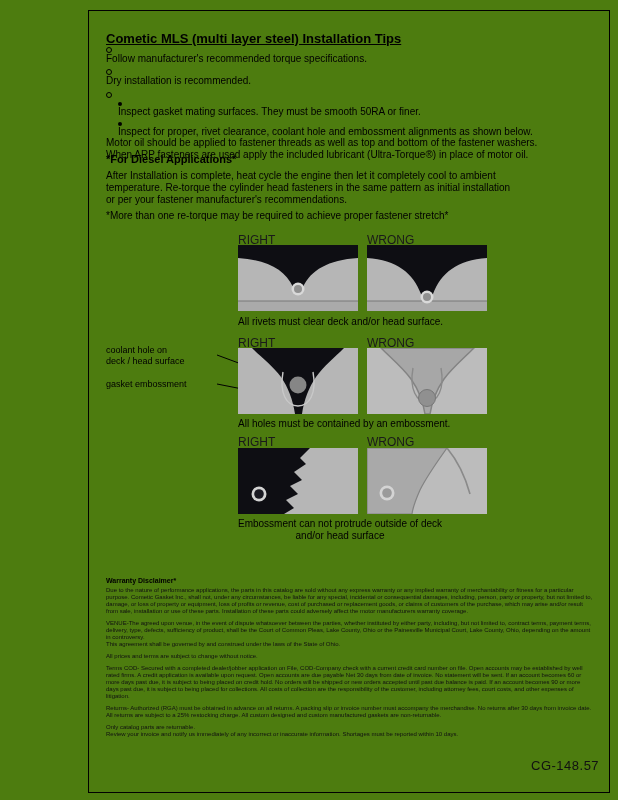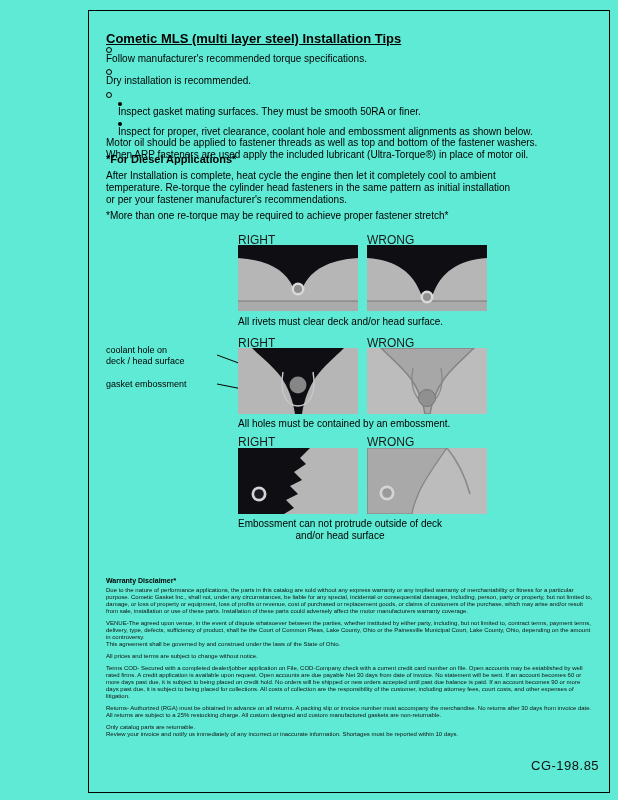--- a/index.html
+++ b/index.html
@@ -4,21 +4,21 @@
 <style>
   html, body { margin: 0; padding: 0; }
   body {
     width: 618px; height: 800px;
     background: #ffffff;
     font-family: "Liberation Sans", sans-serif;
     color: #000;
     position: relative;
     overflow: hidden;
   }
-  .page { position: absolute; inset: 0; background: #5eead4; }
+  .page { position: absolute; inset: 0; background: #4d7c0f; }
   .frame {
     position: absolute; left: 88px; top: 10px;
     width: 520px; height: 781px;
     border: 1px solid #000;
   }
   .abs { position: absolute; }
   .pre { white-space: pre-line; }
 
   .title {
     left: 17px; top: 11px;
@@ -158,16 +158,16 @@
       <p class="gap">Due to the nature of performance applications, the parts in this catalog are sold without any express warranty or any implied warranty of merchantability or fitness for a particular purpose.  Cometic Gasket Inc., shall not, under any circumstances, be liable for any special, incidental or consequential damages, including, person, party or property, but not limited to, damage, or loss of property or equipment, loss of profits or revenue, cost of purchased or replacement goods, or claims of customers of the purchase, which may arise and/or result from sale, installation or use of these parts.  Installation of these parts could adversely affect the motor manufacturers warranty coverage.</p>
       <p>VENUE-The agreed upon venue, in the event of dispute whatsoever between the parties, whether instituted by either party, including, but not limited to, contract terms, payment terms, delivery, type, defects, sufficiency of product, shall be the Court of Common Pleas, Lake County, Ohio or the Painesville Municipal Court, Lake County, Ohio, depending on the amount in controversy.</p>
       <p class="gap">This agreement shall be governed by and construed under the laws of the State of Ohio.</p>
       <p class="gap">All prices and terms are subject to change without notice.</p>
       <p class="gap">Terms COD- Secured with a completed dealer/jobber application on File, COD-Company check with a current credit card number on file.  Open accounts may be established by well rated firms.  A credit application is available upon request.  Open accounts are due payable Net 30 days from date of invoice.  No statement will be sent.  If an account becomes 60 or more days past due, it is subject to being placed on credit hold.  No orders will be shipped or new orders accepted until past due balance is paid.  If an account becomes 90 or more days past due, it is subject to being placed for collections.  All costs of collection are the responsibility of the customer, including attorney fees, court costs, and other expenses of litigation.</p>
       <p class="gap">Returns- Authorized (RGA) must be obtained in advance on all returns.  A packing slip or invoice number must accompany the merchandise.  No returns after 30 days from invoice date.  All returns are subject to a 25% restocking charge.  All custom designed and custom manufactured gaskets are non-returnable.</p>
       <p>Only catalog parts are returnable.</p>
       <p>Review your invoice and notify us immediately of any incorrect or inaccurate information.  Shortages must be reported within 10 days.</p>
     </div>
 
-    <div class="abs pageno">CG-198.85</div>
+    <div class="abs pageno">CG-148.57</div>
 
   </div>
 </div>
 
 </body></html>

